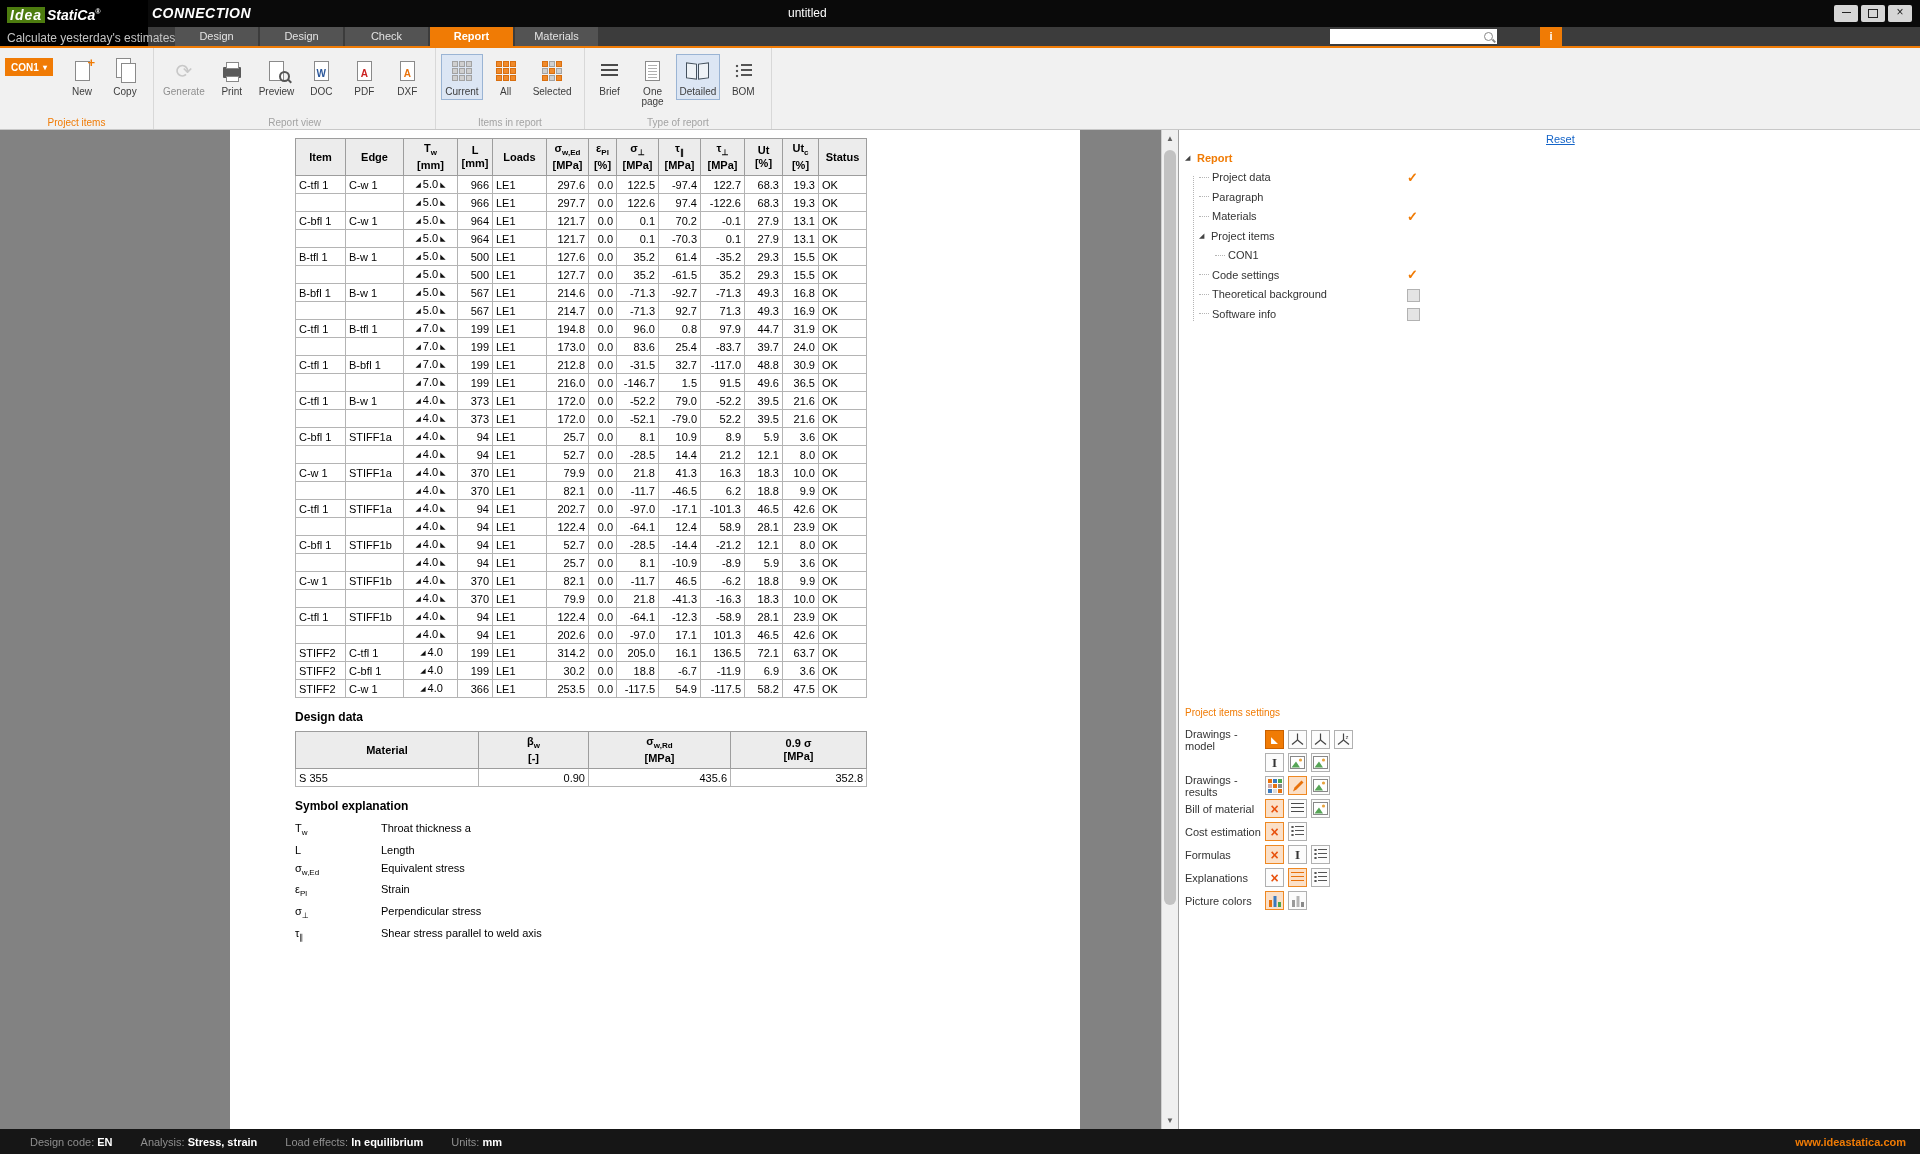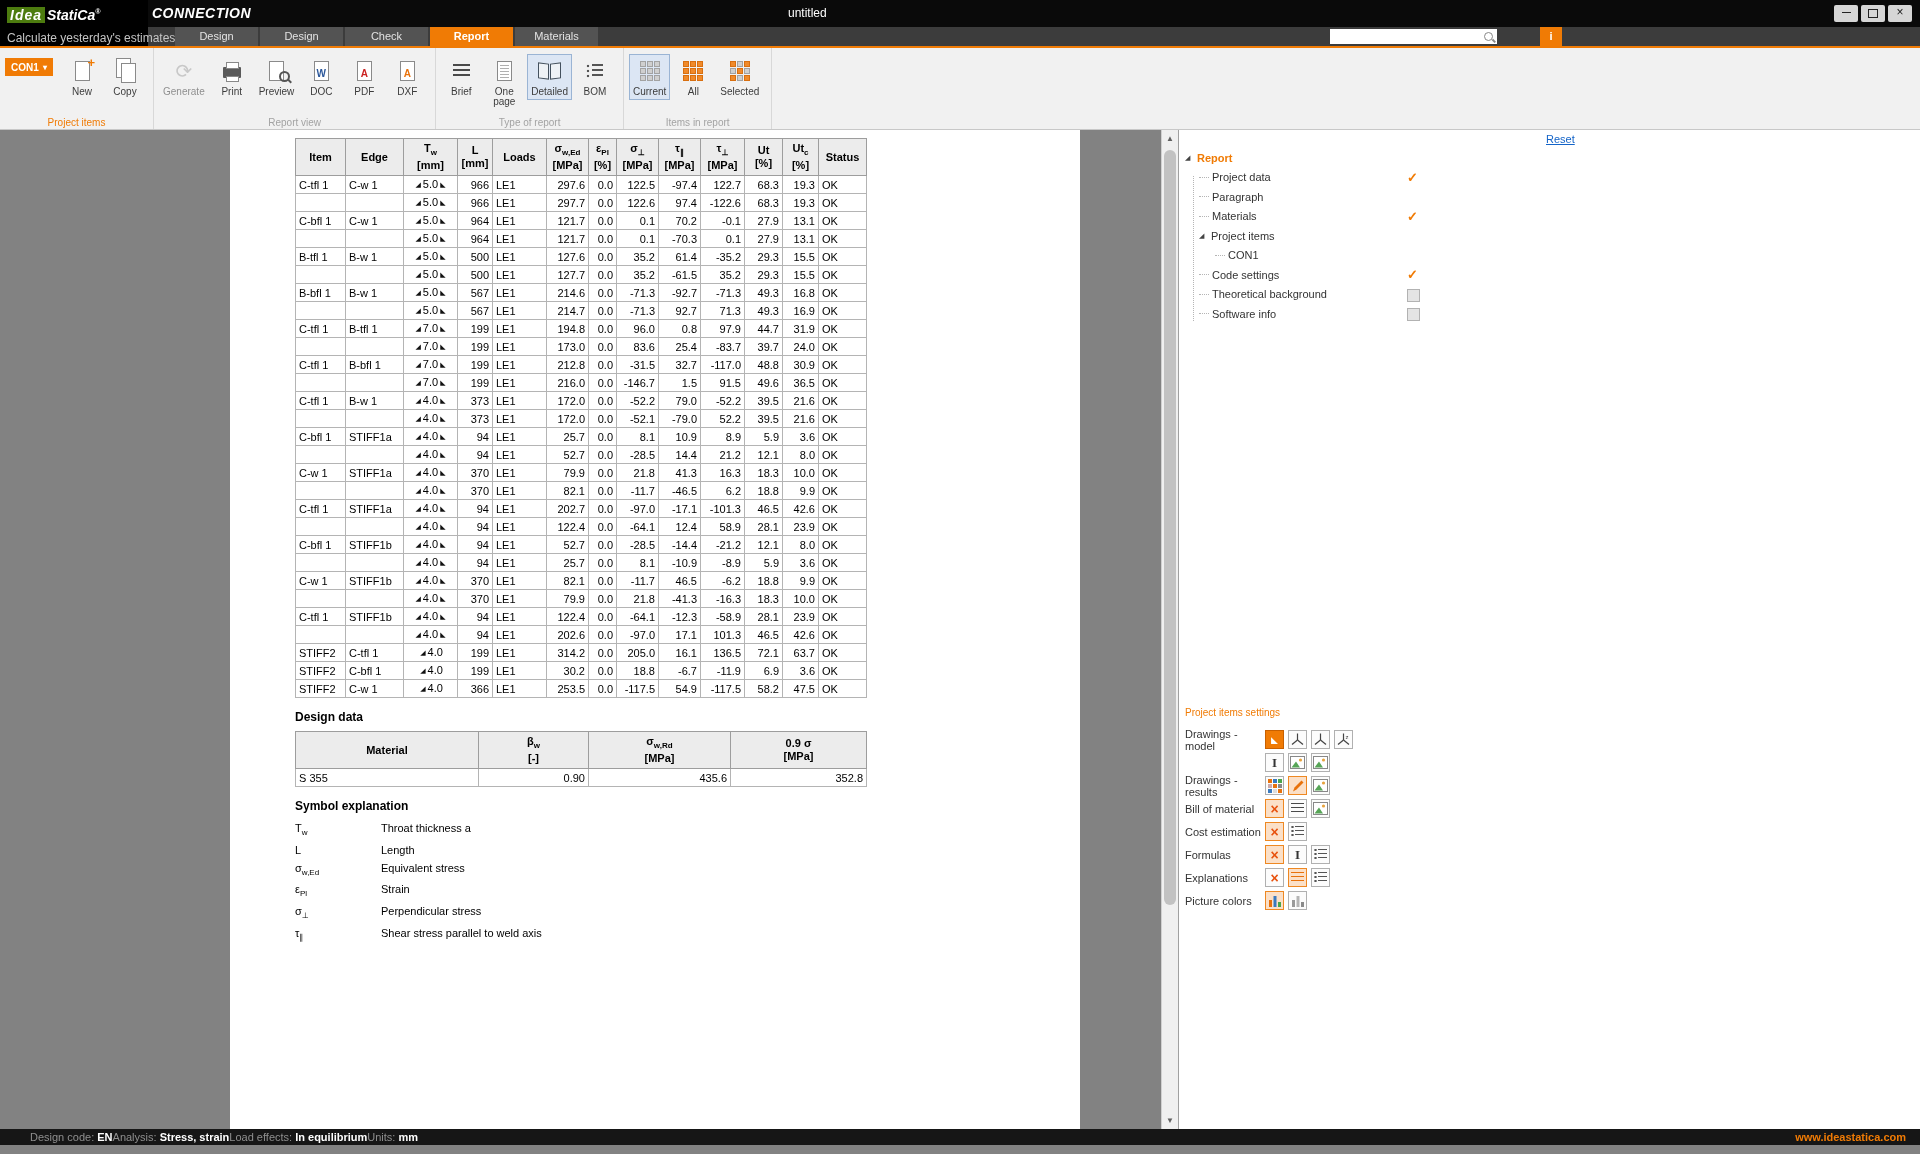--- a/index.html
+++ b/index.html
@@ -114,21 +114,21 @@
   .sicon.ssel{background:#fbe0c8;border-color:#ee8822}
   .sicon.sweld{background:#f07b05;border-color:#c86000}
   .si-weld{color:#fff;font-size:9px}
   .si-x{color:#e8520e;font-weight:bold;font-size:14px;line-height:14px}
   .si-I{font-family:"Liberation Serif",serif;font-weight:bold;font-size:13px;color:#333}
   .si-lines{width:13px;height:11px;background:repeating-linear-gradient(#4a4a4a 0 1.5px,transparent 1.5px 4px)}
   .si-or{background:repeating-linear-gradient(#e8720c 0 1.5px,transparent 1.5px 4px)}
   .si-list{width:13px;height:11px;background-image:radial-gradient(circle at 1.5px 1px,#555 1px,transparent 1.3px),linear-gradient(#555 0 1.5px,transparent 1.5px);background-size:4px 4px,9px 4px;background-position:0 0,4px 0;background-repeat:repeat-y,repeat-y}
 
   
-  .statusbar{position:absolute;left:0;top:1129px;width:1920px;height:16px;background:#161616;display:flex;align-items:center;font-size:11px;padding-left:30px;box-sizing:border-box}
+  .statusbar{position:absolute;left:0;top:1129px;width:1920px;height:25px;background:#161616;display:flex;align-items:center;font-size:11px;padding-left:30px;gap:28px;box-sizing:border-box}
   .sblabel{color:#8f8f8f}
   .sbvalue{color:#fff;font-weight:bold}
   .sbsite{margin-left:auto;margin-right:14px;color:#f07b05;font-weight:bold;cursor:pointer}
 </style>
 </head>
 <body>
 
 <div class="titlebar" data-name="title-bar">
   <div class="window-title" data-name="window-title">untitled</div>
   <div class="win-btns">
@@ -224,20 +224,73 @@
         <div class="rbtn" data-name="dxf-button">
           <span class="ricon" data-name="dxf-icon">
             <span class="pg"></span>
             <span class="ltr orangec">A</span>
           </span>
           <span class="rlabel" data-name="ribbon-button-label">DXF</span>
         </div>
       </div>
       <div class="rcap" data-name="ribbon-group-caption">Report view</div>
     </div>
+    <div class="rsec" data-name="ribbon-group-items-in-report">
+      <div class="rrow">
+        <div class="rbtn rsel" data-name="current-button">
+          <span class="ricon" data-name="current-icon">
+            <span class="gicon g-cur">
+              <i></i>
+              <i></i>
+              <i></i>
+              <i></i>
+              <i></i>
+              <i></i>
+              <i></i>
+              <i></i>
+              <i></i>
+            </span>
+          </span>
+          <span class="rlabel" data-name="ribbon-button-label">Current</span>
+        </div>
+        <div class="rbtn" data-name="all-button">
+          <span class="ricon" data-name="all-icon">
+            <span class="gicon g-all">
+              <i></i>
+              <i></i>
+              <i></i>
+              <i></i>
+              <i></i>
+              <i></i>
+              <i></i>
+              <i></i>
+              <i></i>
+            </span>
+          </span>
+          <span class="rlabel" data-name="ribbon-button-label">All</span>
+        </div>
+        <div class="rbtn" data-name="selected-button">
+          <span class="ricon" data-name="selected-icon">
+            <span class="gicon g-sel2">
+              <i></i>
+              <i></i>
+              <i></i>
+              <i></i>
+              <i></i>
+              <i></i>
+              <i></i>
+              <i></i>
+              <i></i>
+            </span>
+          </span>
+          <span class="rlabel" data-name="ribbon-button-label">Selected</span>
+        </div>
+      </div>
+      <div class="rcap" data-name="ribbon-group-caption">Items in report</div>
+    </div>
     <div class="rsec" data-name="ribbon-group-type-of-report">
       <div class="rrow">
         <div class="rbtn" data-name="brief-button">
           <span class="ricon" data-name="brief-icon">
             <span class="lines"></span>
           </span>
           <span class="rlabel" data-name="ribbon-button-label">Brief</span>
         </div>
         <div class="rbtn" data-name="onepage-button">
           <span class="ricon" data-name="onepage-icon">
@@ -255,73 +308,20 @@
           <span class="rlabel" data-name="ribbon-button-label">Detailed</span>
         </div>
         <div class="rbtn" data-name="bom-button">
           <span class="ricon" data-name="bom-icon">
             <span class="listic"></span>
           </span>
           <span class="rlabel" data-name="ribbon-button-label">BOM</span>
         </div>
       </div>
       <div class="rcap" data-name="ribbon-group-caption">Type of report</div>
-    </div>
-    <div class="rsec" data-name="ribbon-group-items-in-report">
-      <div class="rrow">
-        <div class="rbtn rsel" data-name="current-button">
-          <span class="ricon" data-name="current-icon">
-            <span class="gicon g-cur">
-              <i></i>
-              <i></i>
-              <i></i>
-              <i></i>
-              <i></i>
-              <i></i>
-              <i></i>
-              <i></i>
-              <i></i>
-            </span>
-          </span>
-          <span class="rlabel" data-name="ribbon-button-label">Current</span>
-        </div>
-        <div class="rbtn" data-name="all-button">
-          <span class="ricon" data-name="all-icon">
-            <span class="gicon g-all">
-              <i></i>
-              <i></i>
-              <i></i>
-              <i></i>
-              <i></i>
-              <i></i>
-              <i></i>
-              <i></i>
-              <i></i>
-            </span>
-          </span>
-          <span class="rlabel" data-name="ribbon-button-label">All</span>
-        </div>
-        <div class="rbtn" data-name="selected-button">
-          <span class="ricon" data-name="selected-icon">
-            <span class="gicon g-sel2">
-              <i></i>
-              <i></i>
-              <i></i>
-              <i></i>
-              <i></i>
-              <i></i>
-              <i></i>
-              <i></i>
-              <i></i>
-            </span>
-          </span>
-          <span class="rlabel" data-name="ribbon-button-label">Selected</span>
-        </div>
-      </div>
-      <div class="rcap" data-name="ribbon-group-caption">Items in report</div>
     </div>
   </div>
 
 <div class="content" data-name="report-viewer">
   <div class="report-page" data-name="report-page">
     <table class="rpt" id="welds-table" data-name="welds-table">
         <colgroup>
           <col style="width: 50px;">
           <col style="width: 58px;">
           <col style="width: 54px;">

